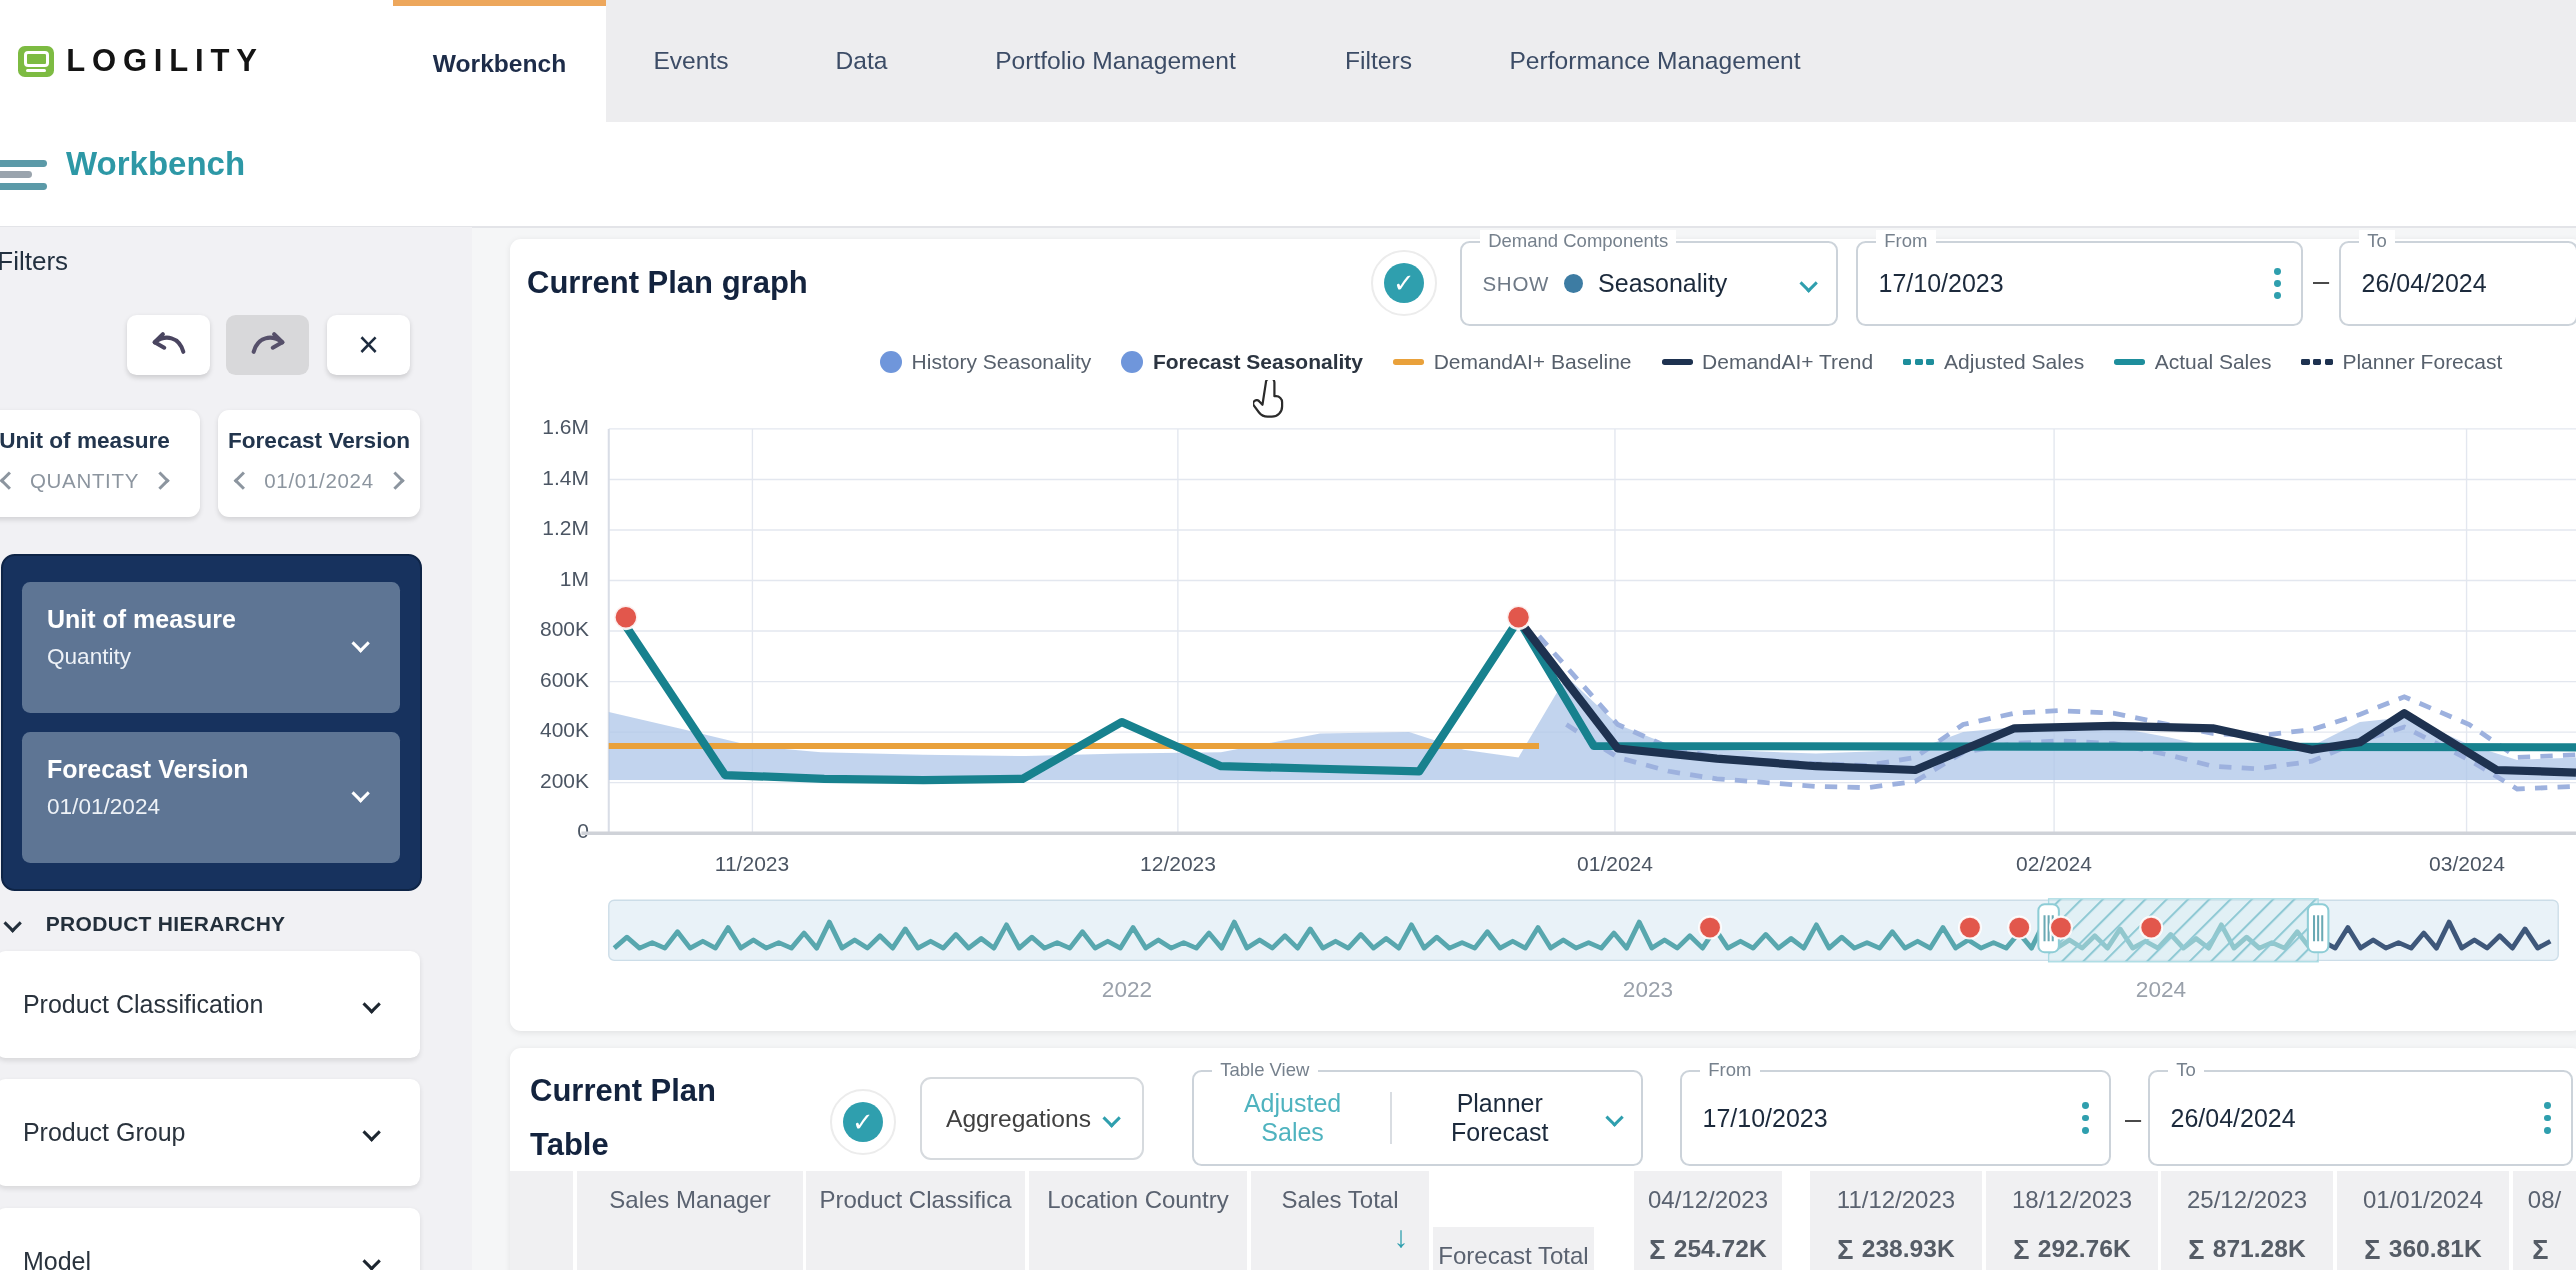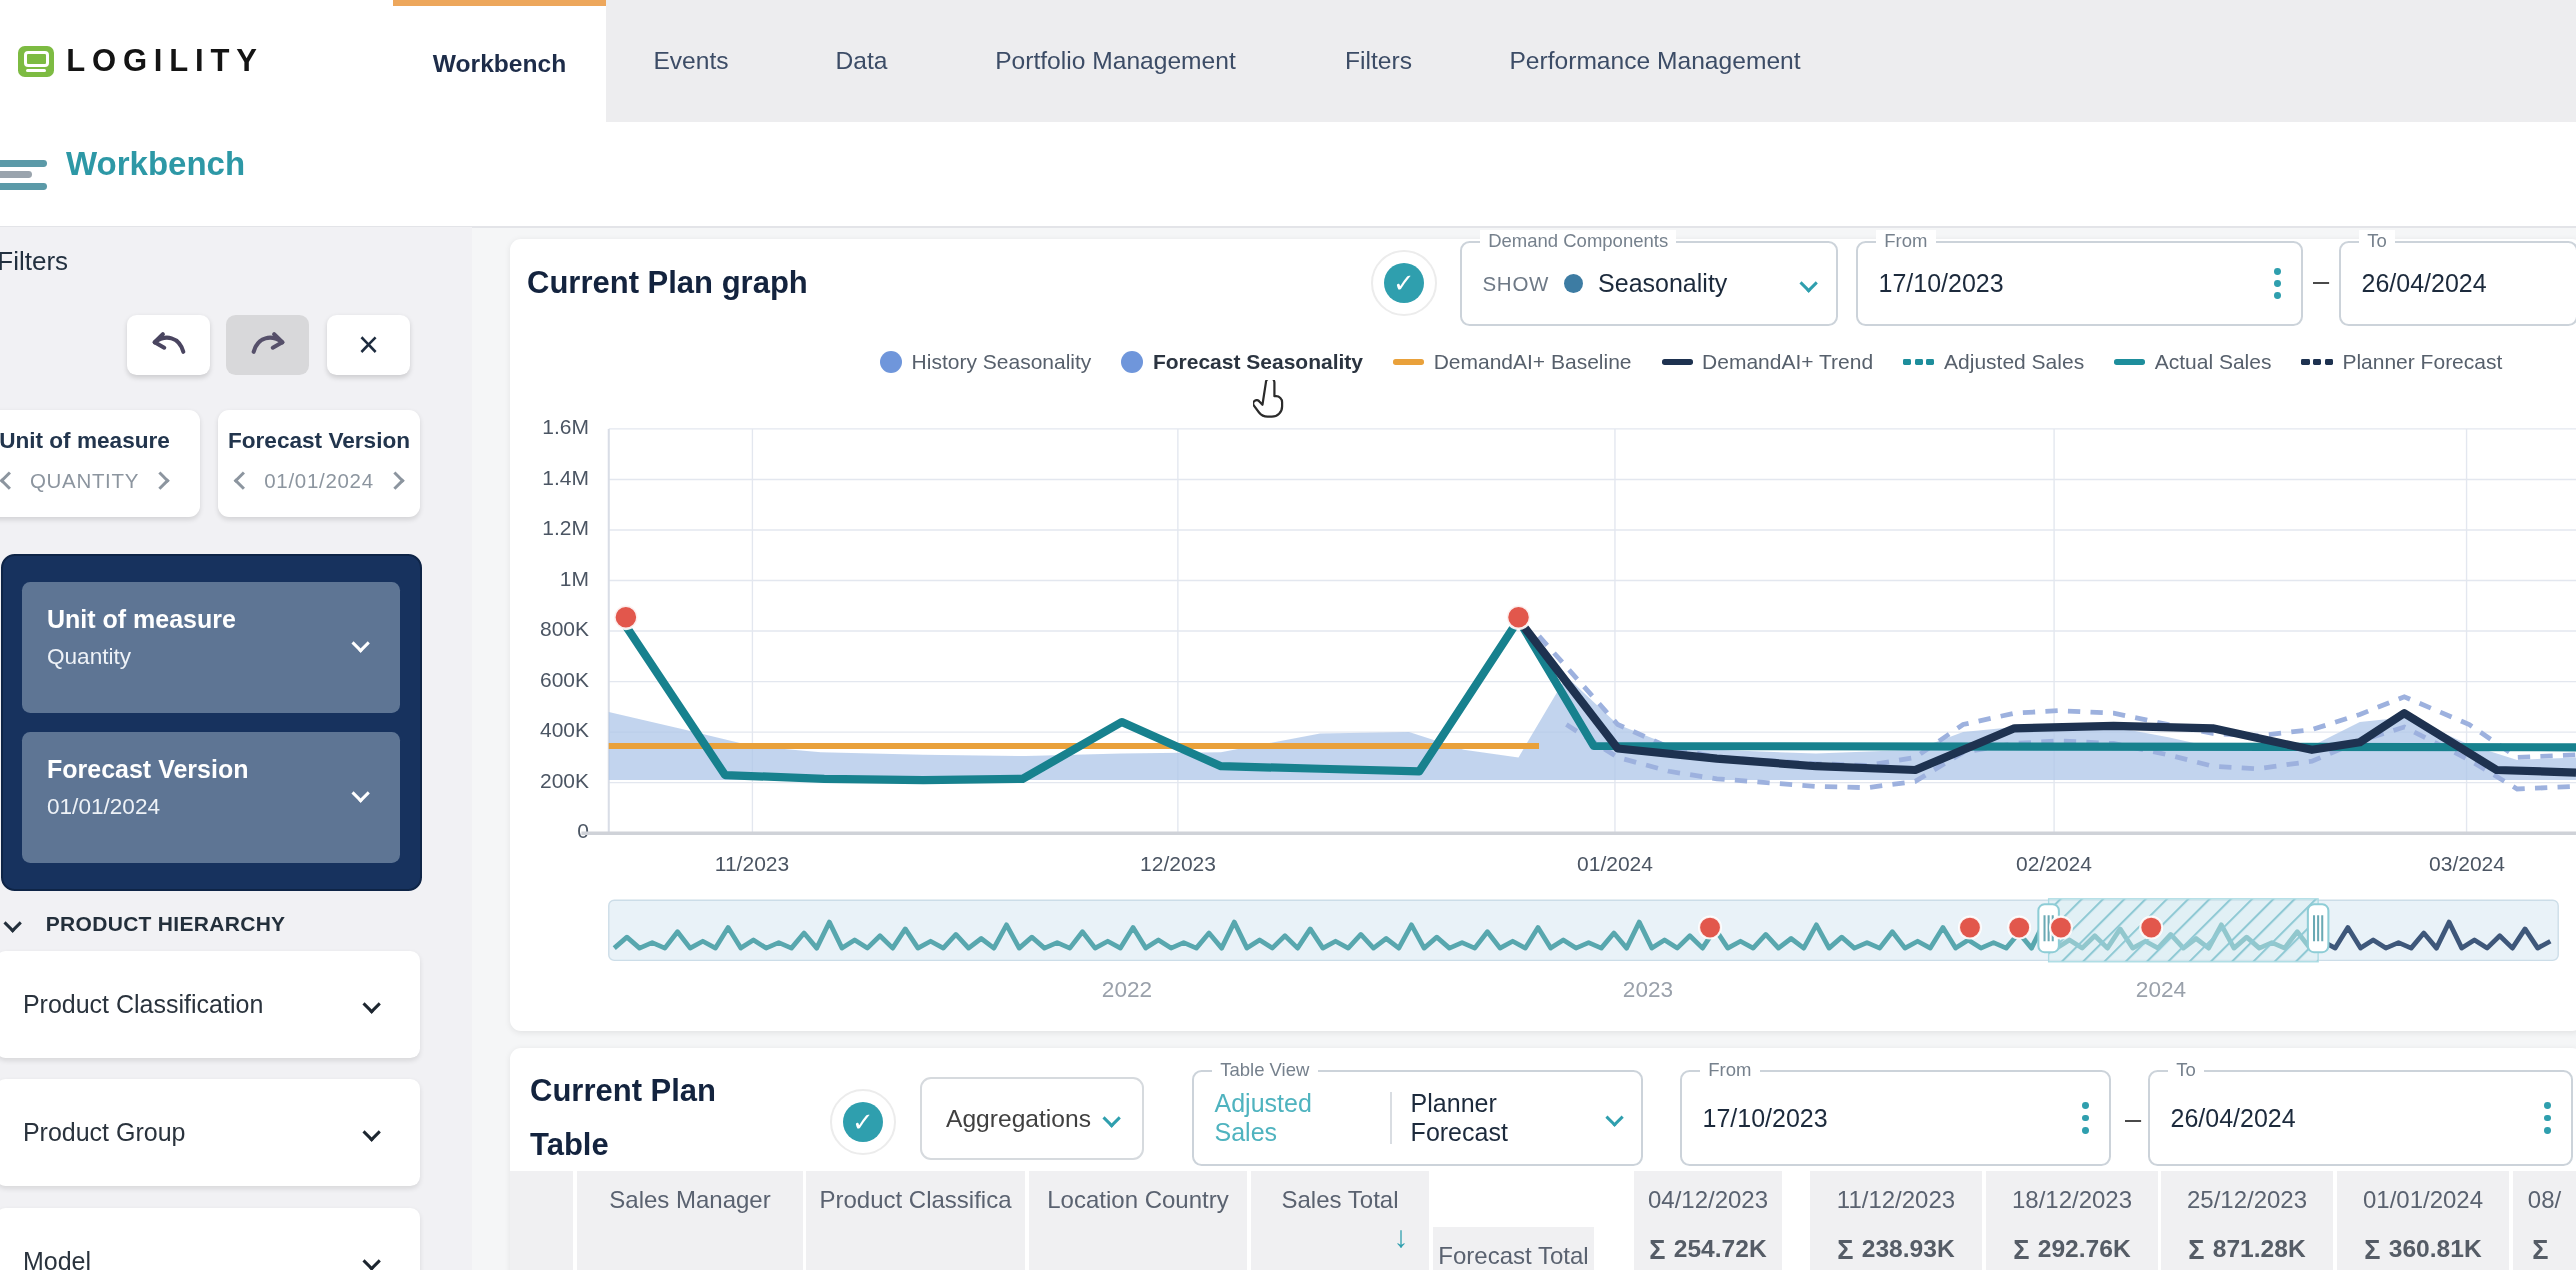--- a/index.html
+++ b/index.html
@@ -46,21 +46,21 @@
   .side-card{position:absolute;left:-4.1px;width:424px;height:107px;background:#fff;border-radius:9.6px;box-shadow:0 2.1px 5.5px rgba(0,0,0,.10);display:flex;align-items:center;justify-content:space-between;padding:0 42px 0 27px;box-sizing:border-box;}
   .side-card .slabel{font-size:25px;color:#2a333d;}
   .side-card .chev{color:#1d2630;}
   
   .card{position:absolute;background:#fff;border-radius:11px;box-shadow:0 1.4px 6.8px rgba(0,0,0,.08);}
   .card-title{font-size:31px;font-weight:700;color:#13233e;}
   .ring{position:absolute;width:66px;height:66px;border-radius:50%;background:#fff;border:2.1px solid #ececec;box-sizing:border-box;display:flex;align-items:center;justify-content:center;}
   .ring .chk{width:40px;height:40px;border-radius:50%;background:#2f9fae;color:#fff;font-size:26px;display:flex;align-items:center;justify-content:center;}
   .fieldset{position:absolute;border:2.1px solid #ccd3da;border-radius:9.6px;background:#fff;box-sizing:border-box;}
   .fieldset .flabel{position:absolute;top:-13px;left:18px;background:#fff;padding:0 8.2px;font-size:18.5px;color:#76818d;white-space:nowrap;}
-  .fieldset .fcontent{position:absolute;left:0;top:0;right:0;bottom:0;display:flex;align-items:center;padding:0 20.5px;gap:15px;}
+  .fieldset .fcontent{position:absolute;left:0;top:0;right:0;bottom:0;display:flex;align-items:center;padding:0 20.5px;gap:15px;text-align:center;}
   .fval{font-size:25px;color:#1c2a3c;}
   .kebab{margin-left:auto;display:flex;flex-direction:column;gap:5.5px;}
   .kebab i{width:6.8px;height:6.8px;border-radius:50%;background:#2f9fae;}
   .dash{position:absolute;font-size:29px;color:#4a4a4a;}
   .teal-chev{color:#2f9fae;}
   
   #legend{position:absolute;left:880px;top:350px;display:flex;gap:30px;align-items:center;font-size:21px;color:#57606c;white-space:nowrap;}
   .lg-item{display:flex;align-items:center;gap:9.6px;}
   .lg-circle{width:22px;height:22px;border-radius:50%;}
   .lg-line{width:31px;height:6.2px;border-radius:2.7px;}

